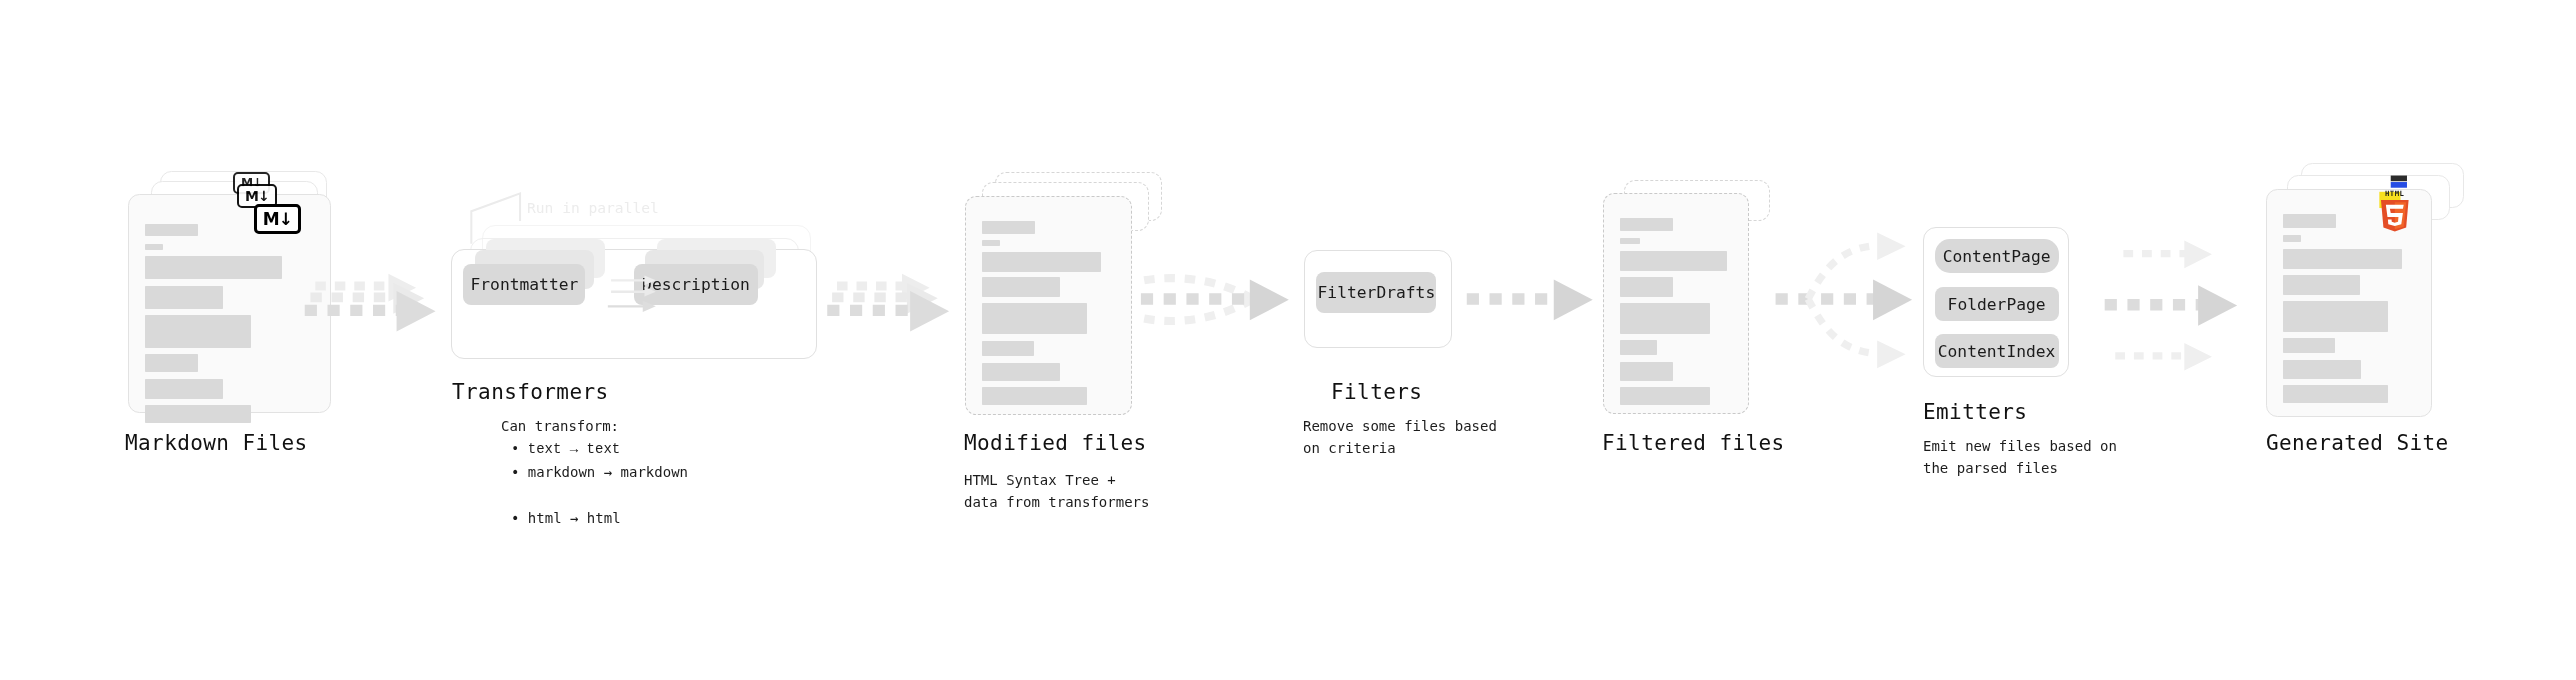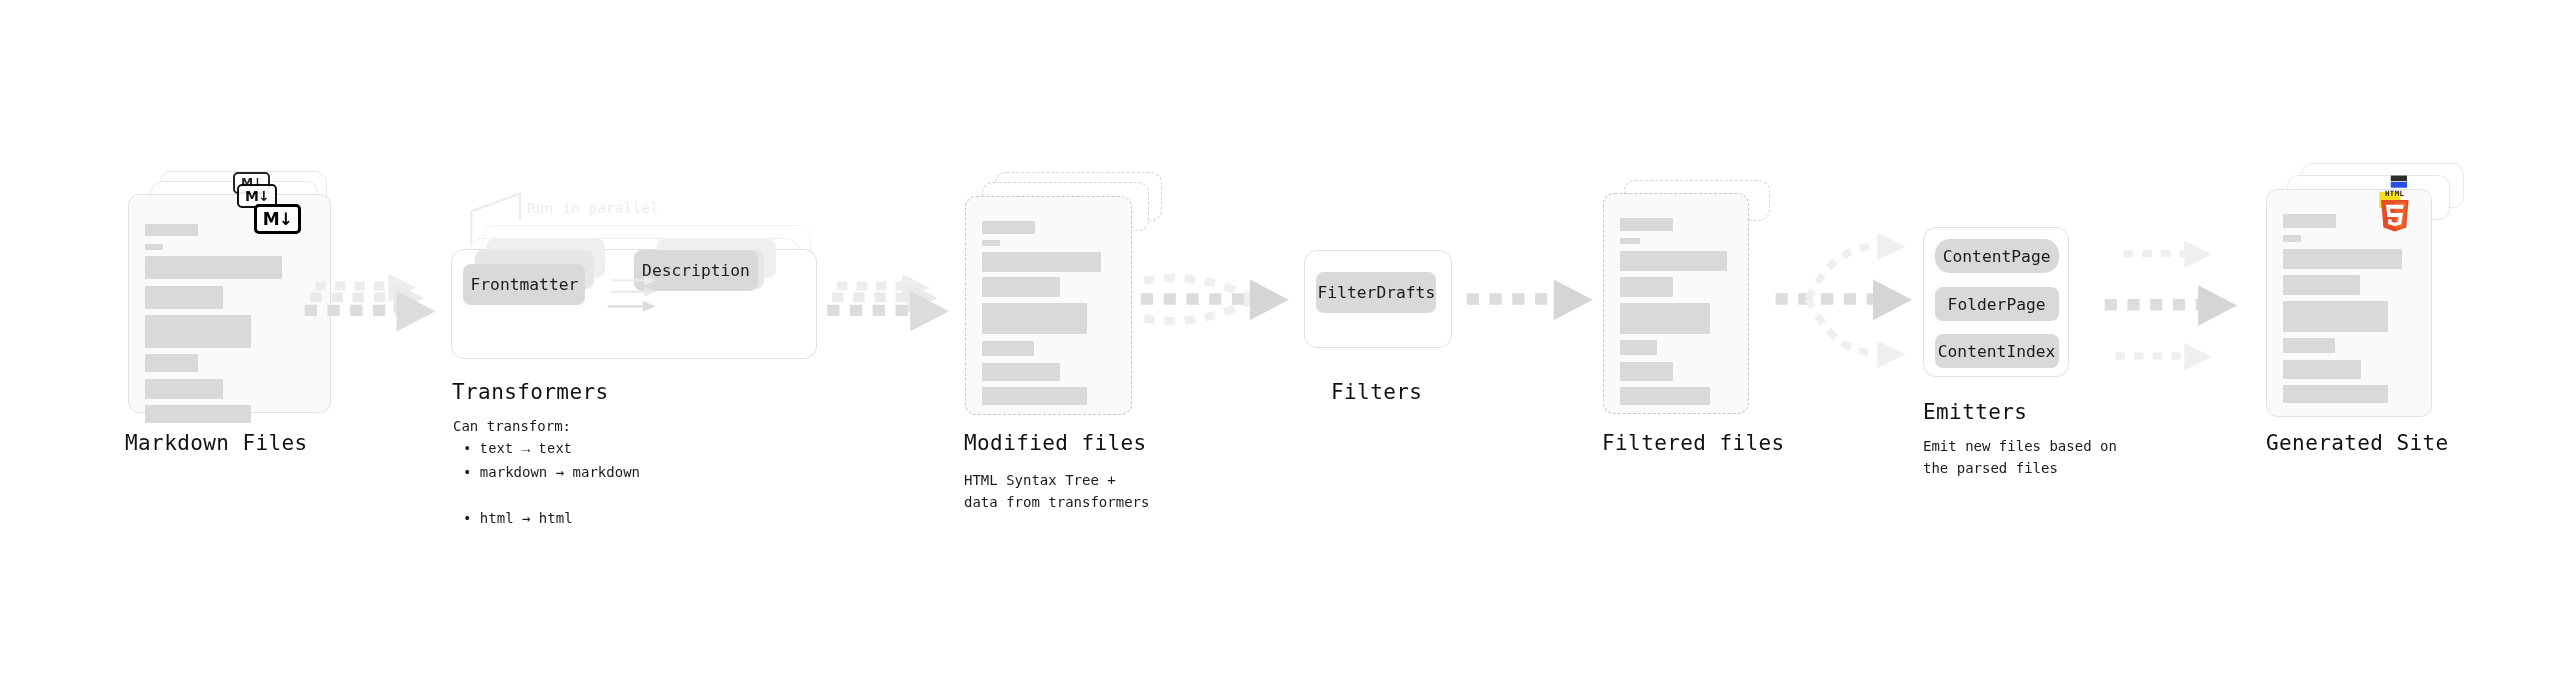--- a/index.html
+++ b/index.html
@@ -101,20 +101,21 @@
     font-size: 14.6px;
     color: #ececec;
     white-space: nowrap;
   }
   .bullets {
     position: absolute;
     font-size: 14px;
     line-height: 1.55;
     color: #1c1c1c;
     white-space: pre;
+    margin-left: 48px;
   }
 
   svg.ov { position: absolute; left: 0; top: 0; overflow: visible; }
 </style>
 </head>
 <body>
 
 <div id="stage">
 
   <div class="doc-stack">
@@ -167,21 +168,21 @@
   <div class="groupbox" style="left:451px; top:249px; width:366px; height:110px;">
 
     <div class="chip g2" style="left:34px; top:-11.4px; width:119px; height:39px;"></div>
     <div class="chip g1" style="left:23px; top:0px; width:119px; height:39px;"></div>
     <div class="chip" style="left:11.4px; top:14px; width:122px; height:41px;">
       <span>Frontmatter</span>
     </div>
 
     <div class="chip g2" style="left:205px; top:-11.4px; width:119px; height:39px;"></div>
     <div class="chip g1" style="left:193px; top:0px; width:119px; height:39px;"></div>
-    <div class="chip" style="left:182px; top:0; width:124px; height:41px;">
+    <div class="chip" style="left:182px; top:14px; width:124px; height:41px;">
       <span>Description</span>
     </div>
   </div>
 
   <svg class="ov" width="2576" height="681" style="pointer-events:none;" viewBox="0 0 3170 838">
     <g stroke="#ededed" fill="#ededed" stroke-width="3">
       <line x1="752" y1="345" x2="795" y2="345"></line>
       <polygon points="793,339 807,345 793,351" stroke="none"></polygon>
     </g>
     <g stroke="#eaeaea" fill="#eaeaea" stroke-width="3">
@@ -233,20 +234,22 @@
     <line x1="1404" y1="368" x2="1545" y2="368" stroke="#dcdcdc" stroke-width="14" stroke-dasharray="15 13"></line>
     <polygon points="1538,344 1586,369 1538,394" fill="#d5d5d5"></polygon>
   </svg>
 
   <div class="groupbox" style="left:1304px; top:250px; width:148px; height:98px;">
     <div class="chip" style="left:11.4px; top:21px; width:120px; height:41px;">
       <span>FilterDrafts</span>
     </div>
   </div>
   <div class="title" style="left:1303px; top:380px;margin-left:28px;">Filters</div>
+  <div class="subtitle" style="left:1303px; top:416px;">Remove some files based
+on criteria</div>
 
   <svg class="ov" width="2576" height="681" style="pointer-events:none;" viewBox="0 0 3170 838">
     <line x1="1805" y1="368" x2="1918" y2="368" stroke="#dcdcdc" stroke-width="14" stroke-dasharray="15 13"></line>
     <polygon points="1912,344 1960,369 1912,394" fill="#d5d5d5"></polygon>
   </svg>
 
   <div class="doc-stack">
     <div class="doc ghost-d" style="left:1624px; top:180px; width:146px; height:41px;"></div>
     <div class="doc dashed" style="left:1603px; top:193px; width:146px; height:221px;">
       <div class="bar" style="left:16.3px; top:24.4px; width:53px; height:13px;"></div>

